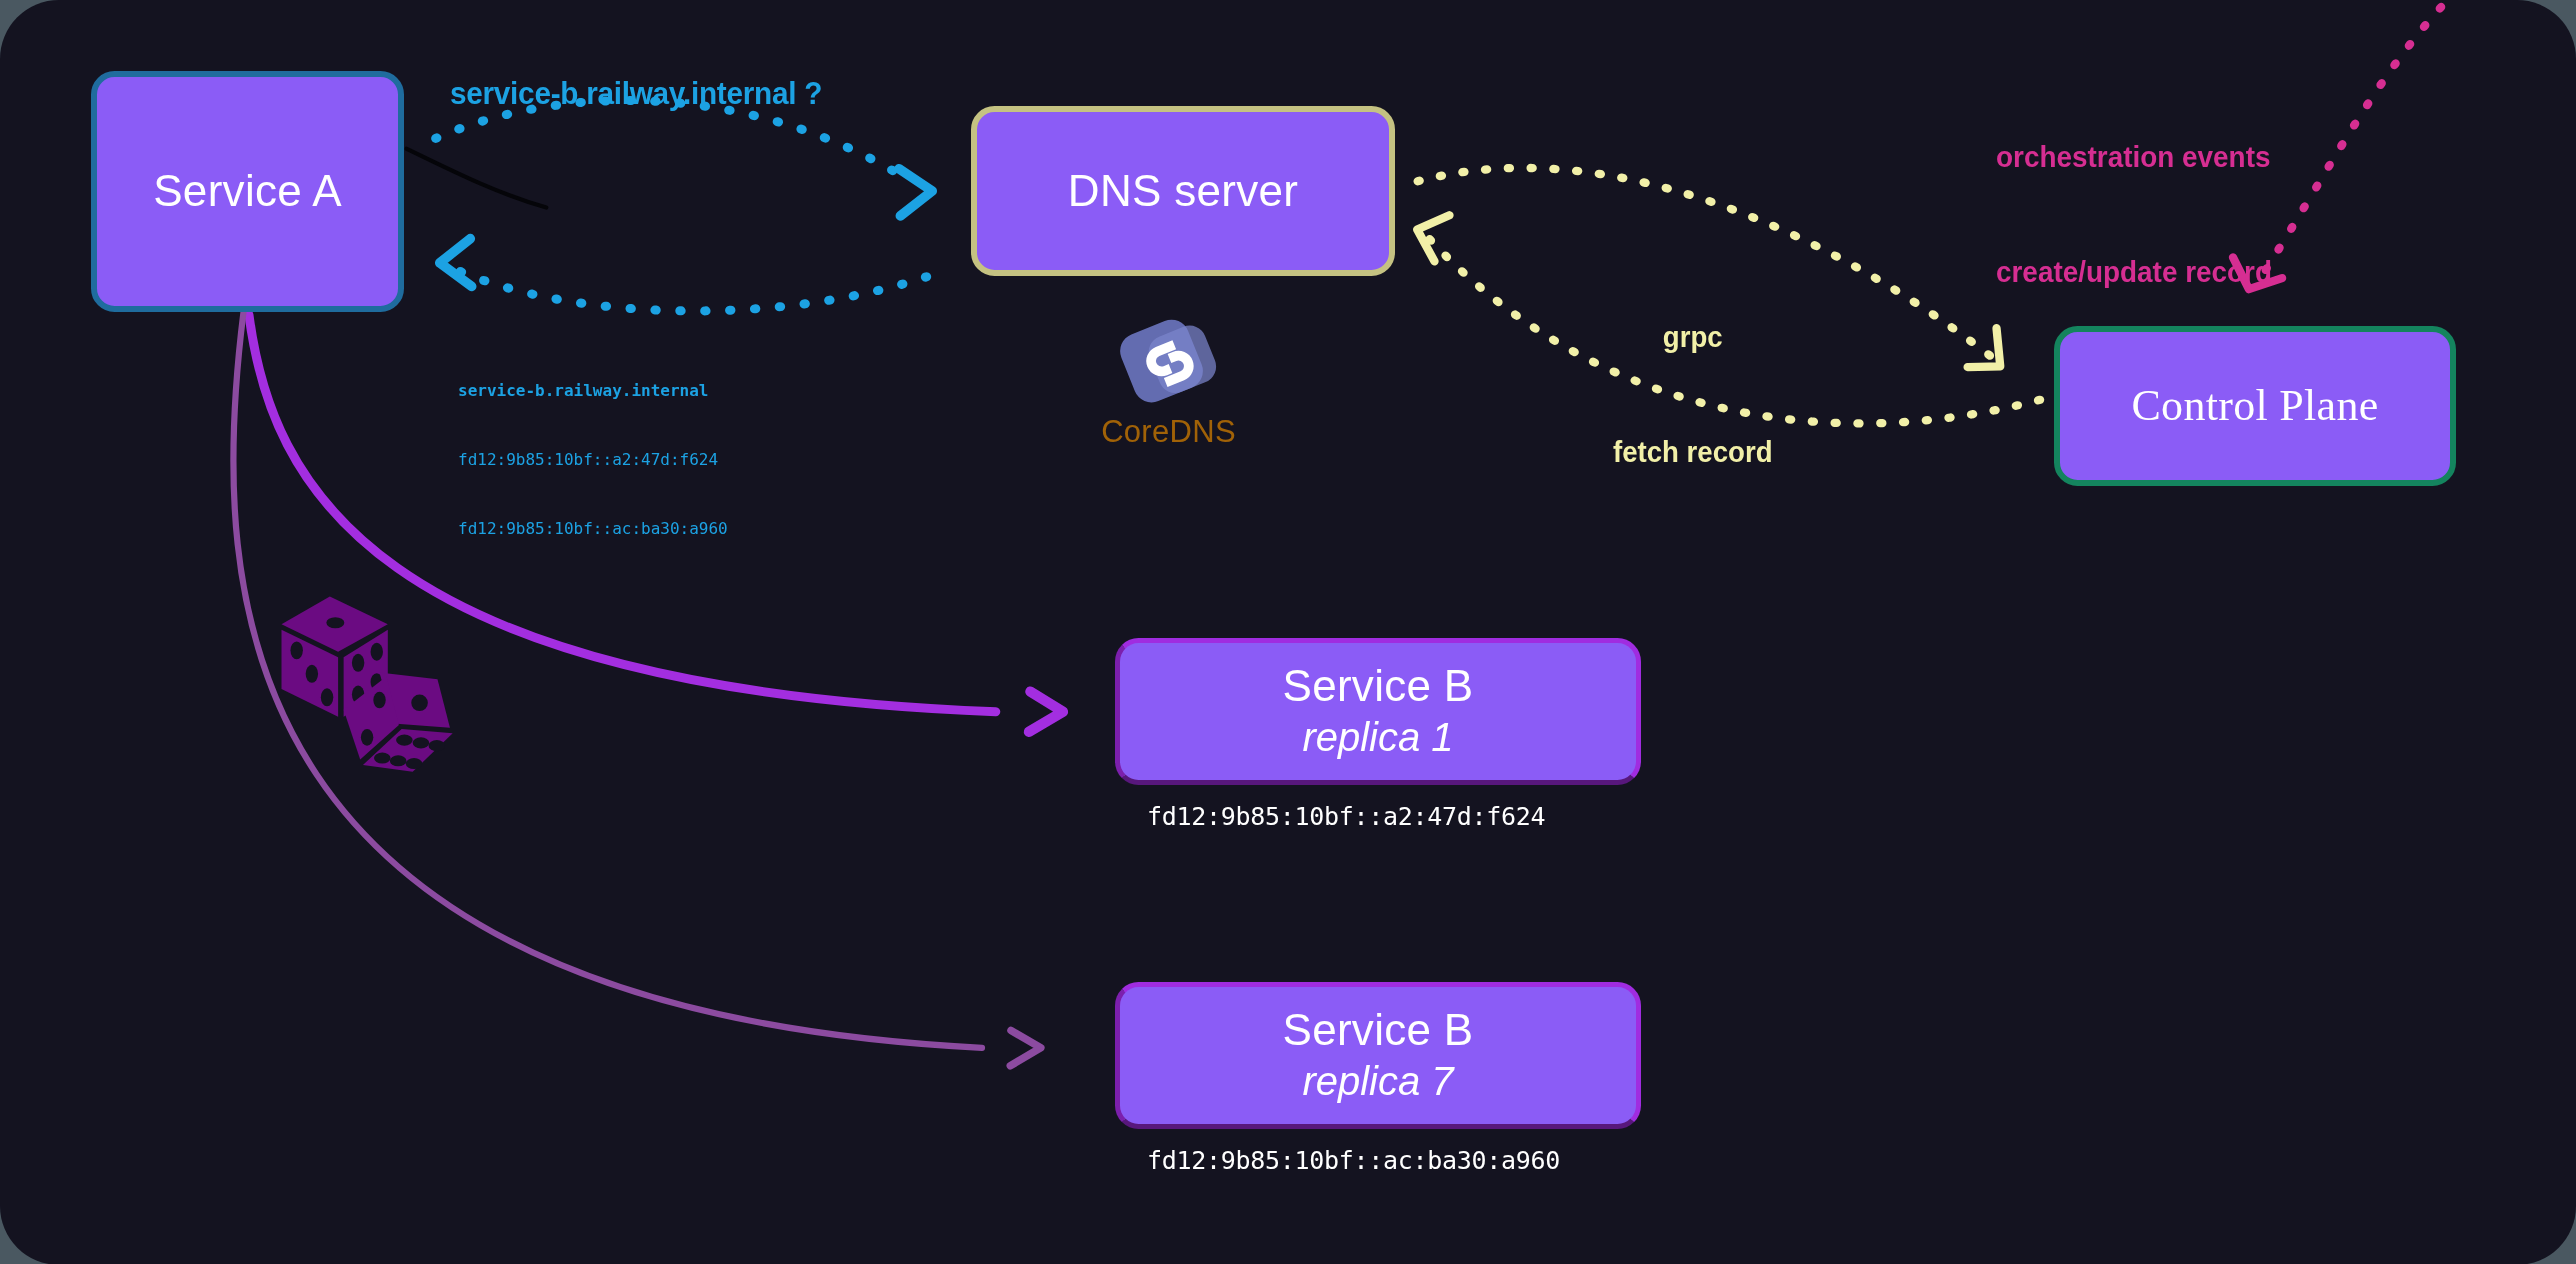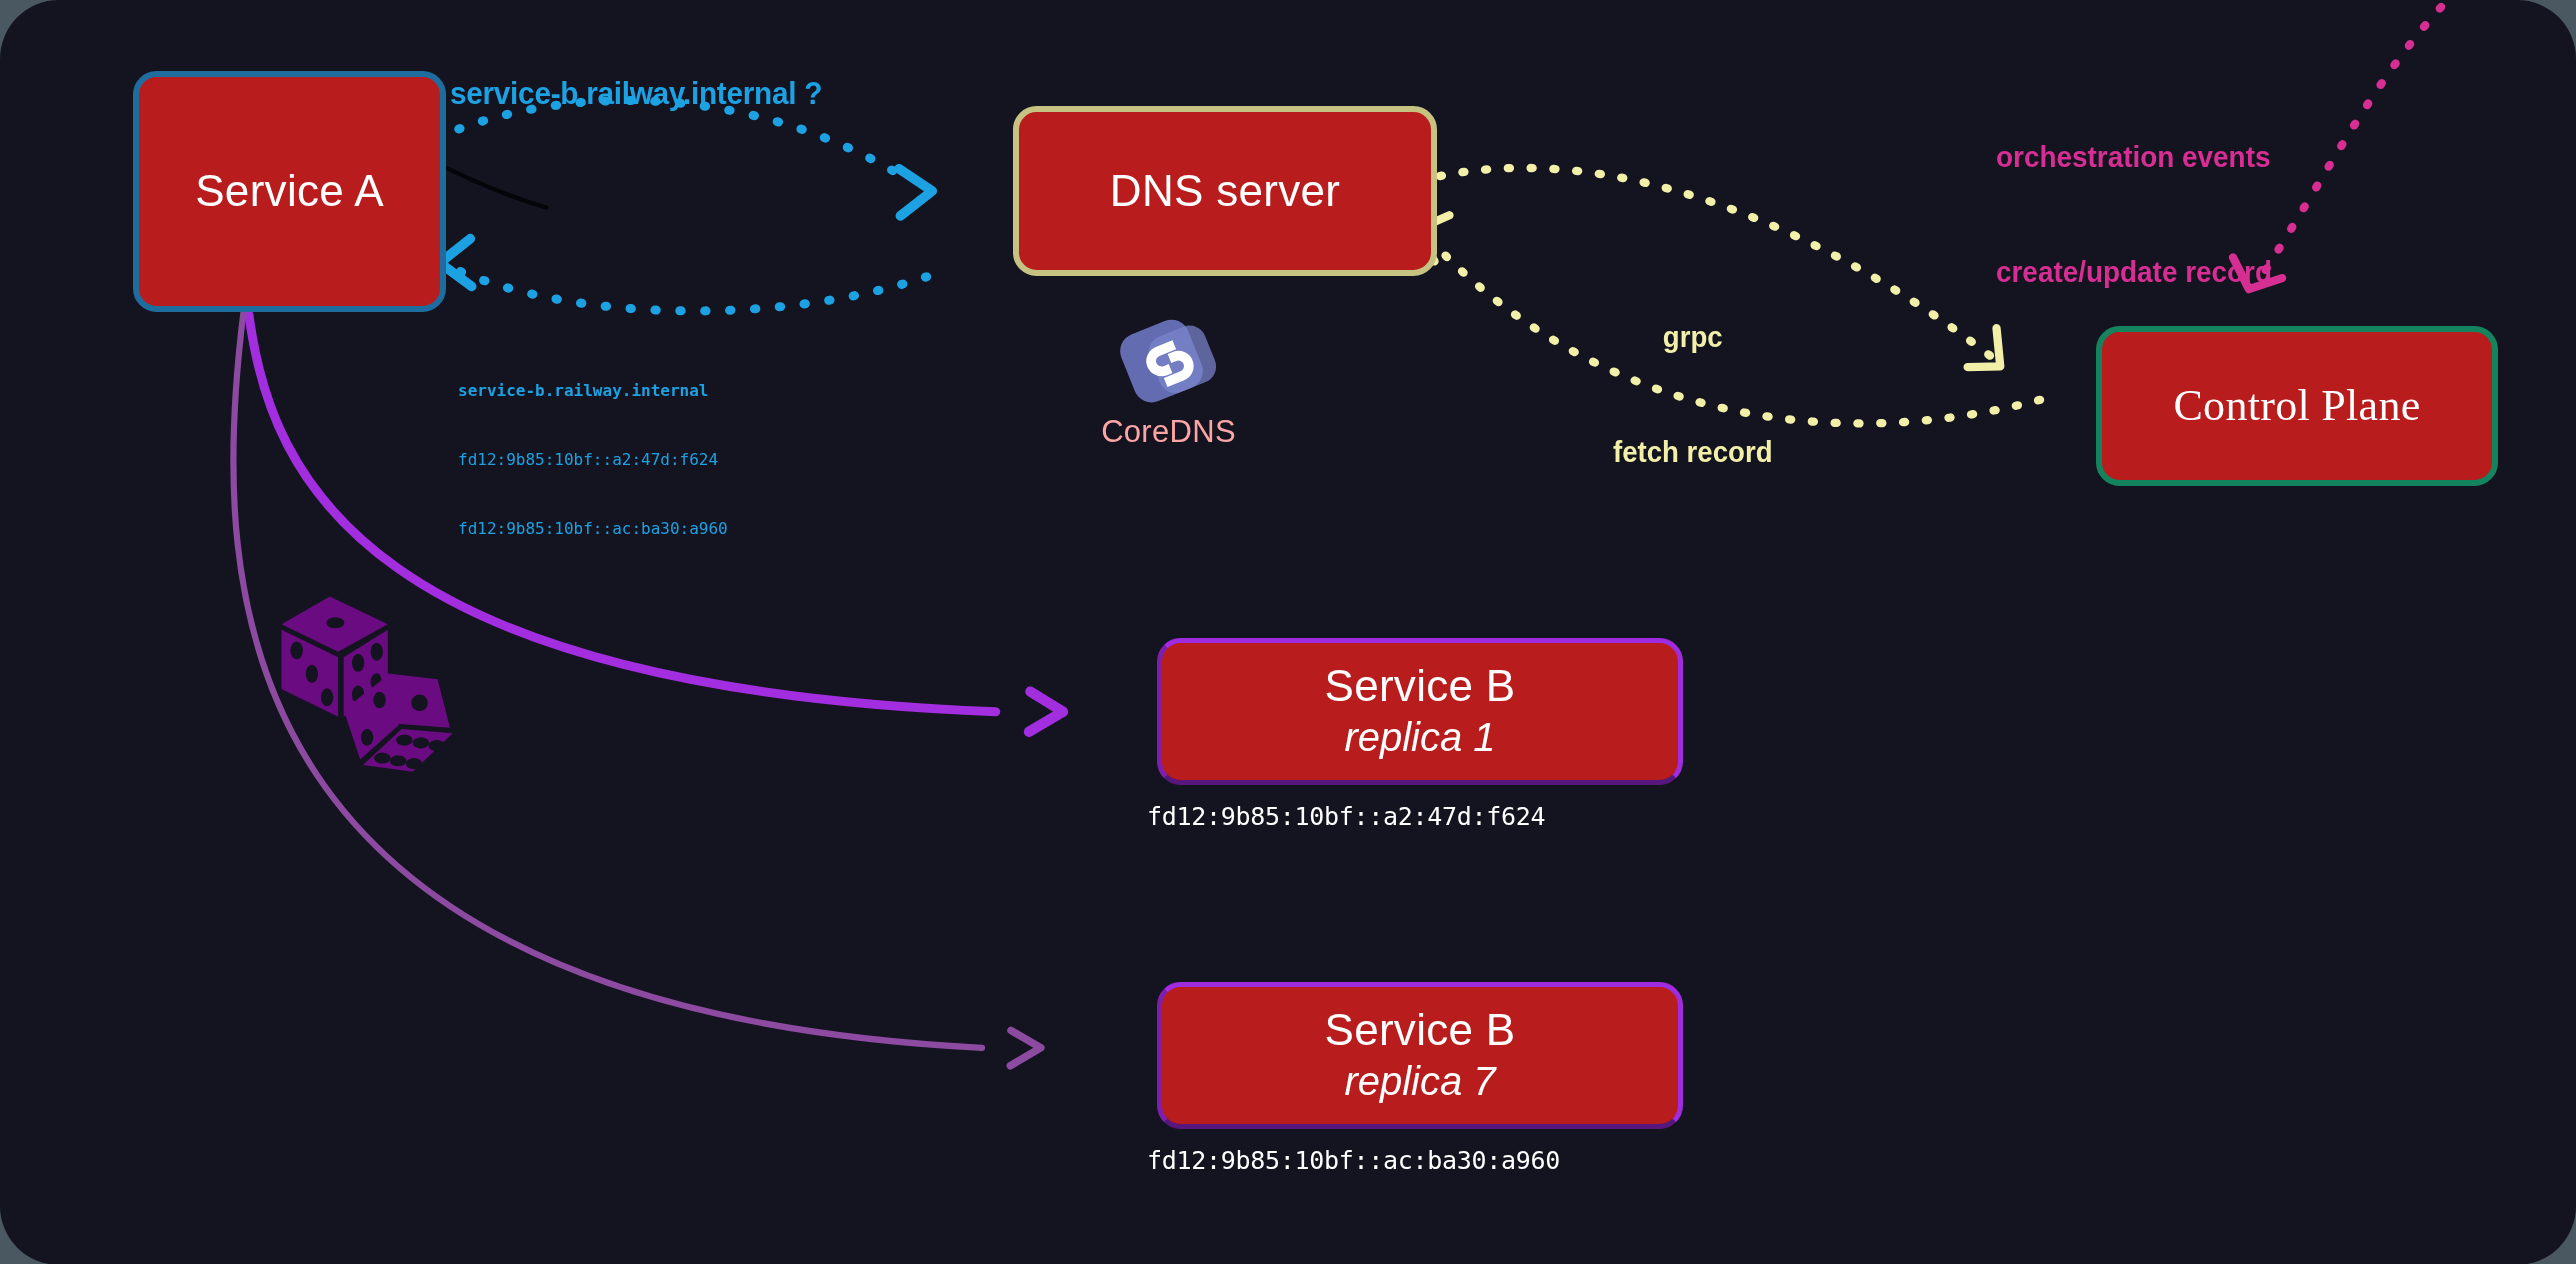--- a/index.html
+++ b/index.html
@@ -30,28 +30,27 @@
     width: 2576px;
     height: 1265px;
     pointer-events: none;
   }
 
   
   .node {
     position: absolute;
     box-sizing: border-box;
     border-radius: 23.5px;
-    background: #b91c1c;
+    background: #8b5cf6;
     display: flex;
     flex-direction: column;
     align-items: center;
     justify-content: center;
     color: #ffffff;
     text-align: left;
-    margin-left: 42px;
   }
   .node .title {
     font-size: 44px;
     font-weight: 400;
     letter-spacing: 0.3px;
     line-height: 1.05;
     white-space: nowrap;
   }
   .node .sub {
     font-size: 40px;
@@ -145,21 +144,21 @@
     position: absolute;
     left: 1115px; top: 304px;
     width: 111px; height: 121px;
   }
   #coredns-wordmark {
     position: absolute;
     left: 1065px; top: 414px;
     width: 207px;
     text-align: center;
     font-size: 31px;
-    color: #fca5a5;
+    color: #a16207;
     letter-spacing: 0.3px;
   }
 
   
   #dice { position: absolute; left: 277px; top: 591px; width: 194px; height: 214px; }
 </style>
 </head>
 <body>
 
 <div id="stage">

